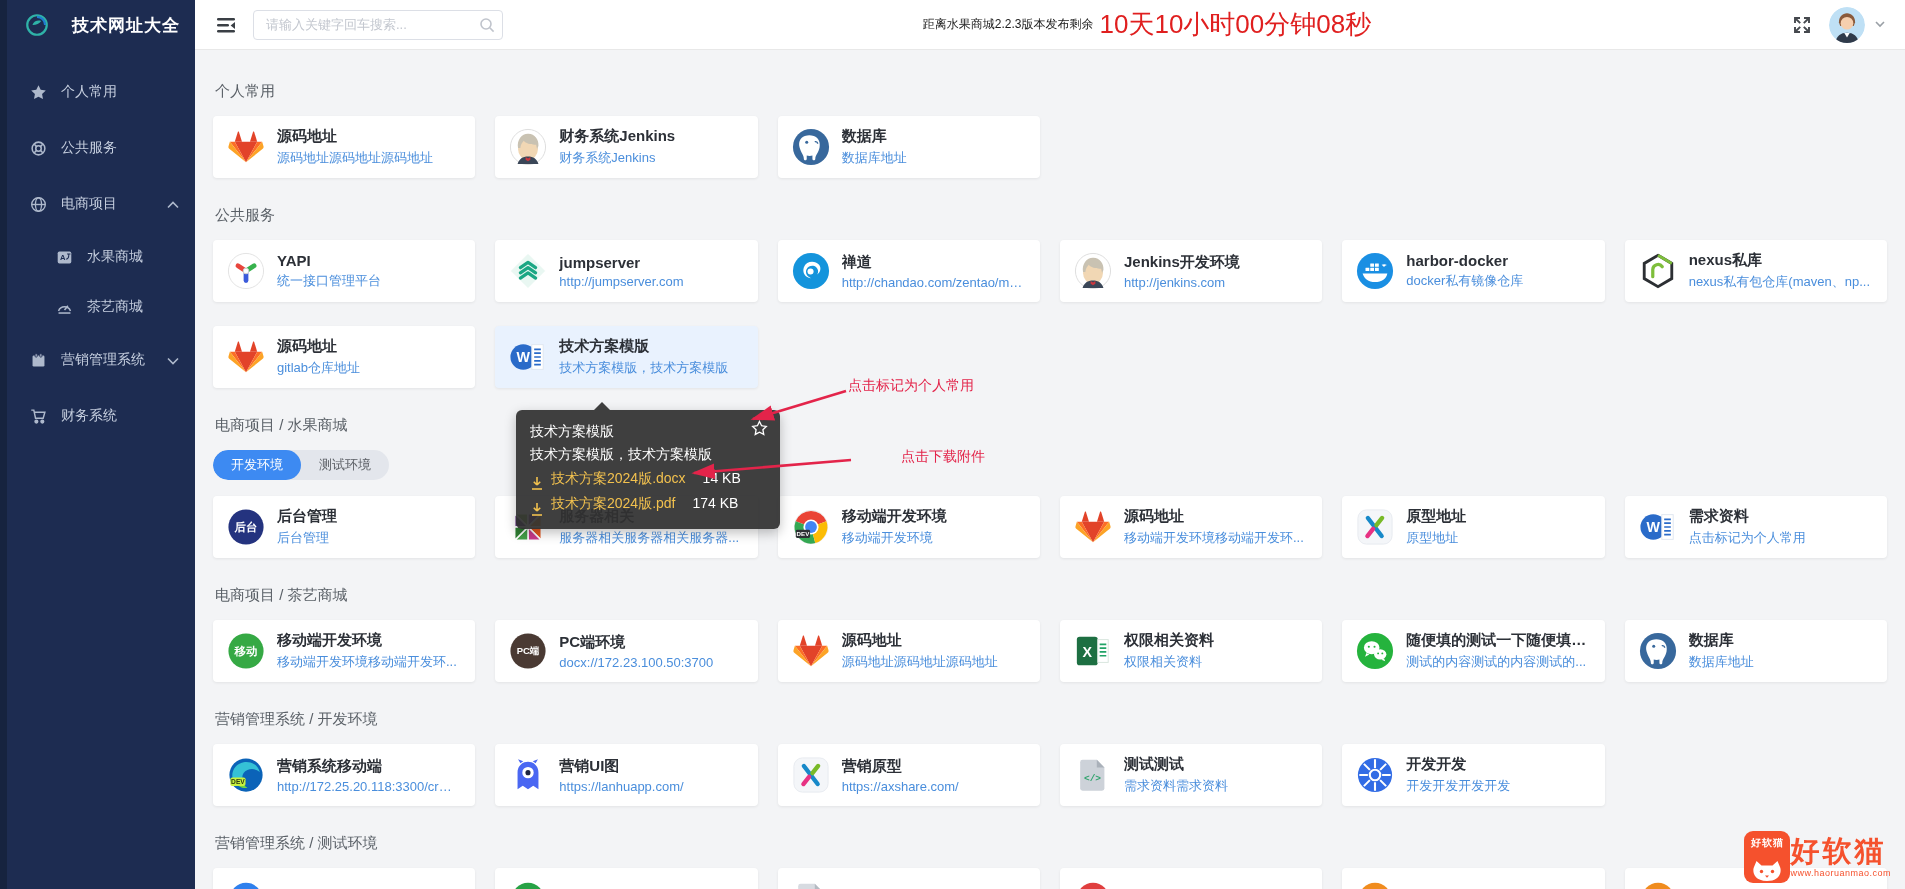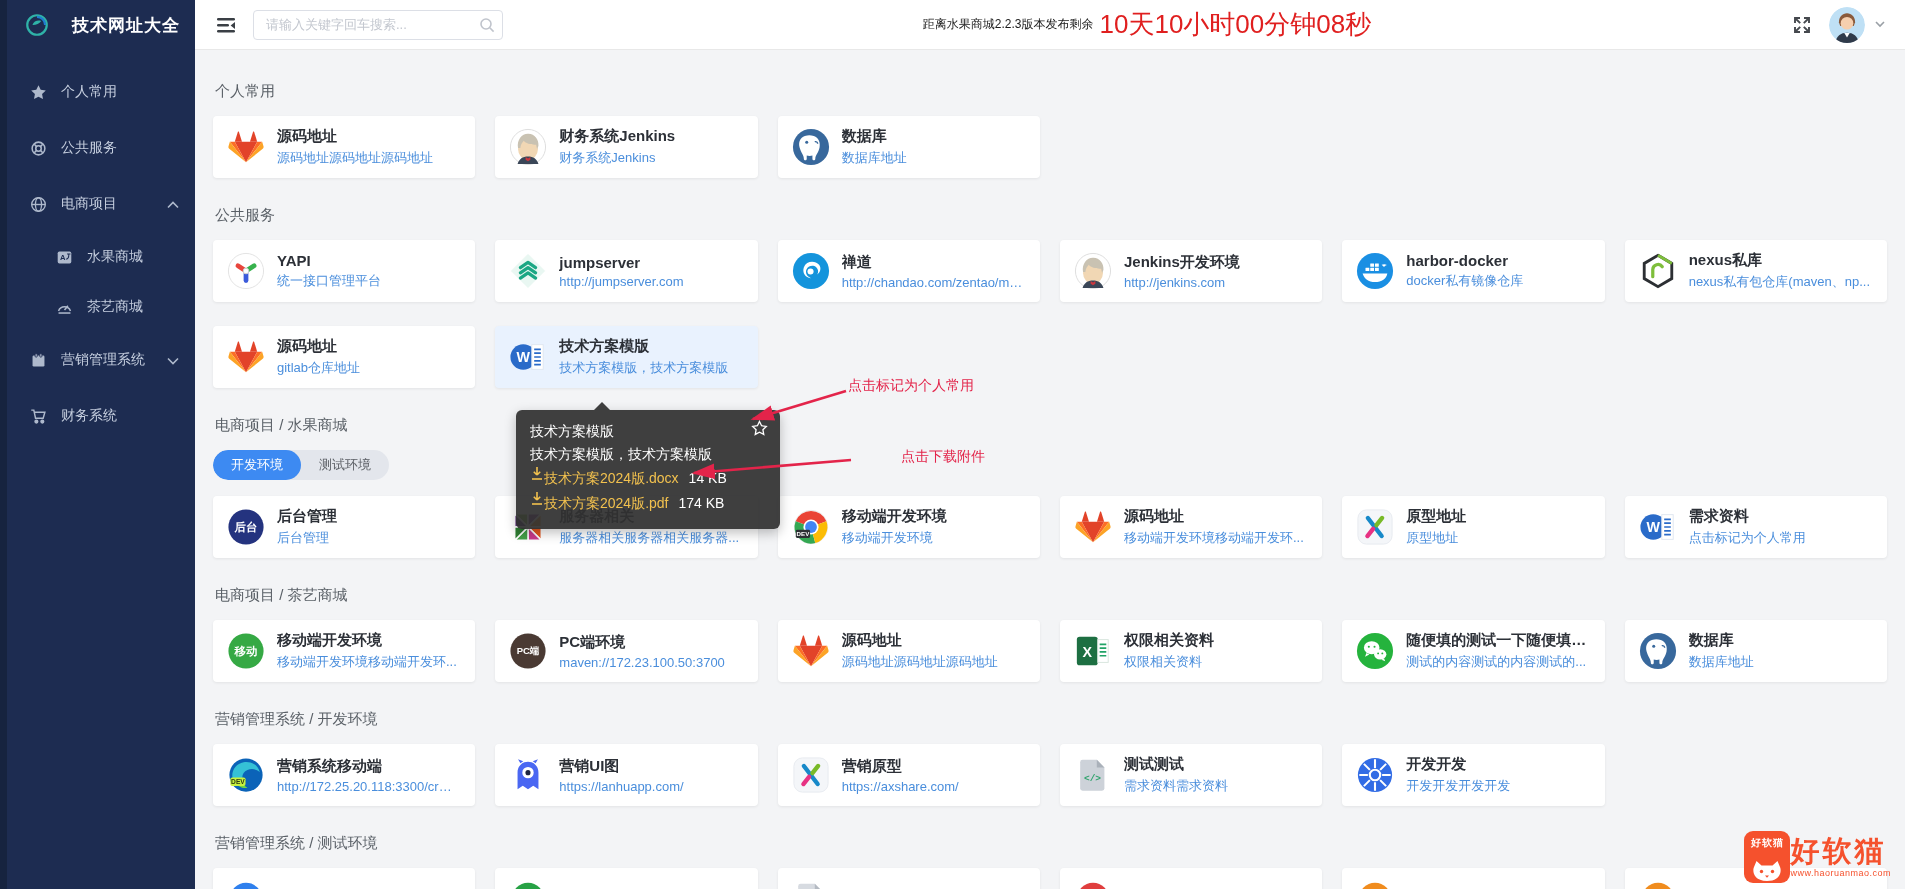--- a/index.html
+++ b/index.html
@@ -39,21 +39,21 @@
 .ctitle{font-size:15px;font-weight:700;color:#2c3037;white-space:nowrap;overflow:hidden;text-overflow:ellipsis}
 .csub{font-size:13px;color:#4a8edc;margin-top:3px;white-space:nowrap;overflow:hidden;text-overflow:ellipsis}
 
 .tabs{display:inline-flex;background:#e3e6ec;border-radius:15px;margin:0 0 16px;overflow:hidden}
 .tab{padding:6px 18px;font-size:13px;color:#5c6066;cursor:pointer;border-radius:15px}
 .tab.active{background:#3d8af2;color:#fff}
 
 .tooltip{position:absolute;left:516px;top:410px;width:236px;background:rgba(48,48,48,.93);border-radius:6px;padding:10px 14px 12px;color:#fff;font-size:14px;z-index:20;box-shadow:0 4px 12px rgba(0,0,0,.25)}
 .tooltip:before{content:"";position:absolute;top:-8px;left:78px;border:8px solid transparent;border-top:none;border-bottom:8px solid rgba(48,48,48,.93)}
 .tt-line{line-height:1.65}
-.tt-file{display:flex;align-items:flex-start;line-height:1.8;cursor:pointer}
+.tt-file{display:flex;align-items:flex-end;gap:7px;line-height:1.8;cursor:pointer}
 .tt-name{color:#f2c14e}
 .tt-size{color:#fff;margin-left:10px}
 .tt-star{position:absolute;top:10px;right:12px;cursor:pointer;display:inline-flex}
 
 .anno-svg{position:absolute;left:0;top:0;width:1905px;height:889px;pointer-events:none;z-index:30}
 .anno-text{position:absolute;color:#e3244a;font-size:14px;font-weight:400;z-index:30;white-space:nowrap}
 
 .watermark{position:absolute;right:14px;bottom:6px;display:flex;align-items:center;z-index:40}
 .wm-icon{width:46px;height:52px;background:#f5512d;border-radius:9px;display:flex;flex-direction:column;align-items:center;justify-content:space-between;padding:5px 3px 2px;box-sizing:border-box}
 .wm-icon-txt{color:#fff;font-size:10px;font-weight:700;letter-spacing:1px}
@@ -504,21 +504,21 @@
         </div>
         <div class="card">
           <span class="cicon">
             <svg viewBox="0 0 40 40">
               <circle cx="20" cy="20" r="18.5" fill="#4a3a33"></circle>
               <text x="20" y="23.5" font-size="10" fill="#fff" text-anchor="middle" font-weight="bold" font-family="Liberation Sans,sans-serif">PC端</text>
             </svg>
           </span>
           <span class="ctext">
             <div class="ctitle">PC端环境</div>
-            <div class="csub">maven://172.23.100.50:3700</div>
+            <div class="csub">docx://172.23.100.50:3700</div>
           </span>
         </div>
         <div class="card">
           <span class="cicon">
             <svg viewBox="0 0 40 40">
               <path fill="#e24329" d="M20 36 8.2 14.6h23.6z"></path>
               <path fill="#fc6d26" d="M20 36 8.2 14.6H3z"></path>
               <path fill="#fc6d26" d="M20 36l11.8-21.4H37z"></path>
               <path fill="#fca326" d="M3 14.6 1.6 19.3c-.3 1 0 2 .8 2.6L20 36z"></path>
               <path fill="#fca326" d="M37 14.6l1.4 4.7c.3 1 0 2-.8 2.6L20 36z"></path>

